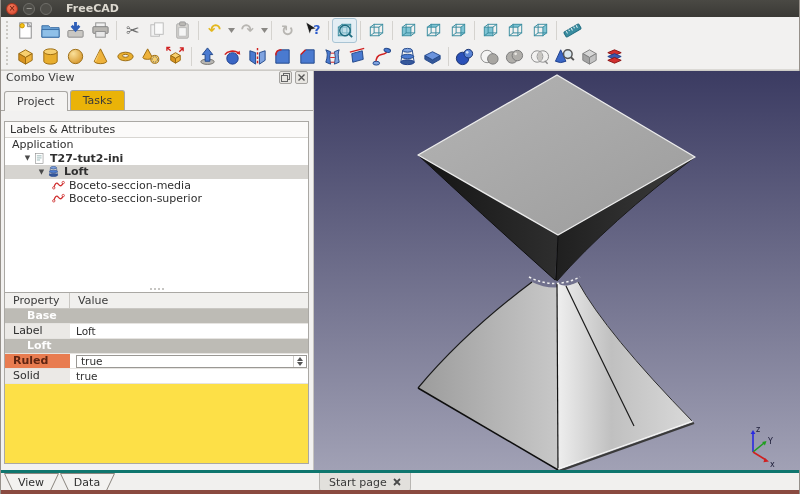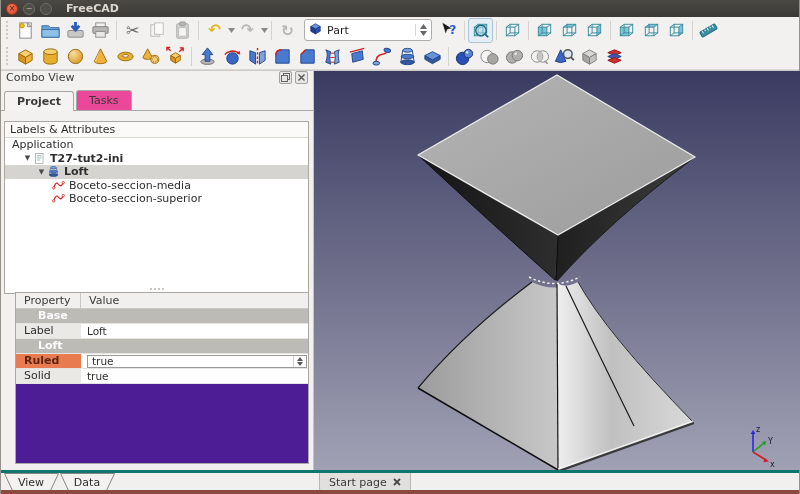--- a/index.html
+++ b/index.html
@@ -35,39 +35,39 @@
 
   
   #dock { position:absolute; left:0; top:71px; width:313px; height:399px;
           background:#f2f1f0; border-right:1px solid #c6c4c0; }
   #cv-header { height:18px; display:flex; align-items:flex-start; padding:0 5px; color:#3a3a3a; }
   #cv-header .sp { flex:1; }
   .cv-hbtn { width:13px; height:13px; border:1px solid #a5a3a0; border-radius:2px; background:#e8e6e2;
              display:flex; align-items:center; justify-content:center; margin-left:3px; color:#555; }
   #cv-tabs { height:22px; display:flex; align-items:flex-end; padding-left:3px; border-bottom:1px solid #a9a7a3; }
   .cv-tab { padding:3px 12px 3px; border:1px solid #a9a7a3; border-bottom:none; border-radius:3px 3px 0 0;
-            margin-right:2px; background:#ec4899; color:#3a3a3a; }
-  .cv-tab.active { background:#f4f3f1; height:20px; font-weight:bold; position:relative; top:1px; }
+            margin-right:2px; background:#eab308; color:#3a3a3a; }
+  .cv-tab.active { background:#f4f3f1; height:20px; font-weight:normal; position:relative; top:1px; }
 
   #panel1 { position:absolute; left:3px; right:4px; top:50px; height:173px;
             border:1px solid #aaa8a4; background:#fff; overflow:hidden; }
   #labels-header { height:16px; line-height:16px; padding-left:5px; background:#fbfaf9;
                    border-bottom:1px solid #d8d6d2; color:#2f2f2f; }
   .trow { height:13.5px; display:flex; align-items:center; white-space:nowrap; }
   .trow .caret-g { width:9px; font-size:7px; color:#4a4a4a; text-align:center; flex:none; }
   .trow .ticon { width:15px; display:flex; justify-content:center; flex:none; }
   .trow.bold { font-weight:bold; }
   .trow .tlabel { padding:0 3px; }
 
   #splitter { position:absolute; left:3px; right:4px; top:215px; height:6px; display:flex;
               align-items:center; justify-content:center; gap:2px; }
   #splitter i { width:2px; height:2px; background:#b5b3af; border-radius:50%; }
 
   #panel2 { position:absolute; left:3px; right:4px; top:221px; height:172px;
-            border:1px solid #aaa8a4; background:#4c1d95; overflow:hidden;margin-left:11px; }
+            border:1px solid #aaa8a4; background:#fde047; overflow:hidden; }
   #prop-header { height:16px; display:flex; background:#f1f0ee; border-bottom:1px solid #c9c7c3; }
   #prop-header div { padding-left:8px; line-height:15px; color:#3a3a3a; }
   #prop-header .c1 { width:65px; border-right:1px solid #c9c7c3; }
   .prow { height:15px; display:flex; border-bottom:1px solid #e6e4e1; }
   .prow .pc { width:65px; padding-left:8px; line-height:14px; background:#ebe9e6; position:relative; }
   .prow .vc { flex:1; padding-left:6px; line-height:14px; background:#fff; font-size:10.5px;
               white-space:nowrap; overflow:hidden; }
   .prow.group { background:#bdbbb5; }
   .prow.group .gl { padding-left:22px; line-height:14px; color:#fdfdfd; font-weight:bold; width:100%; }
   .veditor { display:flex; align-items:center; height:13px; margin-top:0.5px; border:1px solid #9a9894;
@@ -167,36 +167,20 @@
       <div class="caret">
         <svg width="7" height="5">
           <path d="M0,0 H7 L3.5,5 Z" fill="#8a8884"></path>
         </svg>
       </div>
       <div class="tsep"></div>
       <div class="tbtn">
         <svg width="21" height="21" viewBox="0 0 22 22">
           <text x="11" y="16.5" font-size="16" font-weight="bold" text-anchor="middle" fill="#b8b6b2">↻</text>
         </svg>
-      </div>
-      <div class="wbcombo">
-        <span><svg width="15" height="15" viewBox="0 0 22 22">
-            <path d="M4,8 L11,4 L18,8 L11,12 Z" fill="#6a93dd" stroke="#16306e"></path>
-            <path d="M4,8 L11,12 L11,19 L4,15 Z" fill="#1e3f8c" stroke="#16306e"></path>
-            <path d="M18,8 L11,12 L11,19 L18,15 Z" fill="#2a50b8" stroke="#16306e"></path>
-          </svg></span>
-        <span class="lbl">Part</span>
-        <span class="spin">
-          <svg width="7" height="5">
-            <path d="M3.5,0 L7,5 H0 Z" fill="#666"></path>
-          </svg>
-          <svg width="7" height="5">
-            <path d="M3.5,5 L0,0 H7 Z" fill="#666"></path>
-          </svg>
-        </span>
       </div>
       <div class="tbtn">
         <svg width="21" height="21" viewBox="0 0 22 22">
           <path d="M4,2 l4,13 2,-5 5,-1 z" fill="#1a1a1a" stroke="#fff" stroke-width="0.7"></path>
           <text x="15.5" y="15" font-size="13" font-weight="bold" text-anchor="middle" fill="#2a5acc">?</text>
         </svg>
       </div>
       <div class="tsep"></div>
       <div class="tbtn boxed">
         <svg width="21" height="21" viewBox="0 0 22 22">

